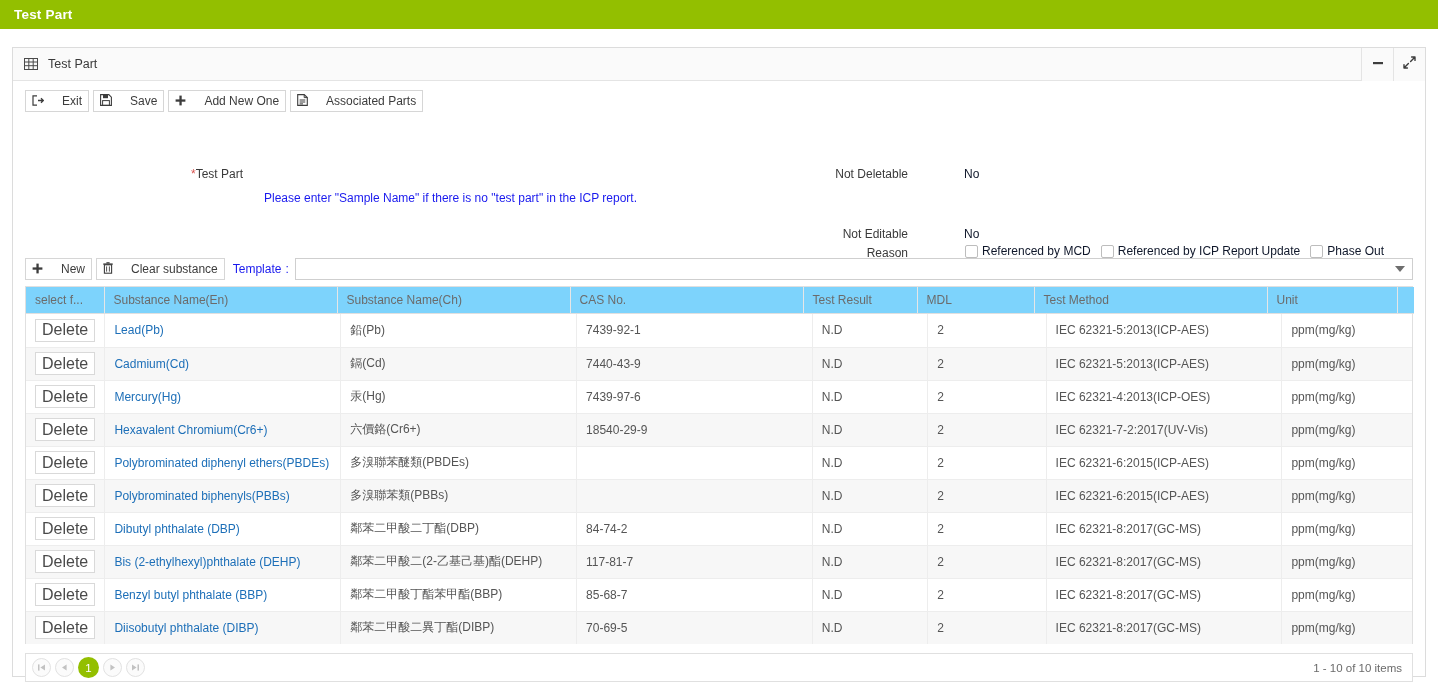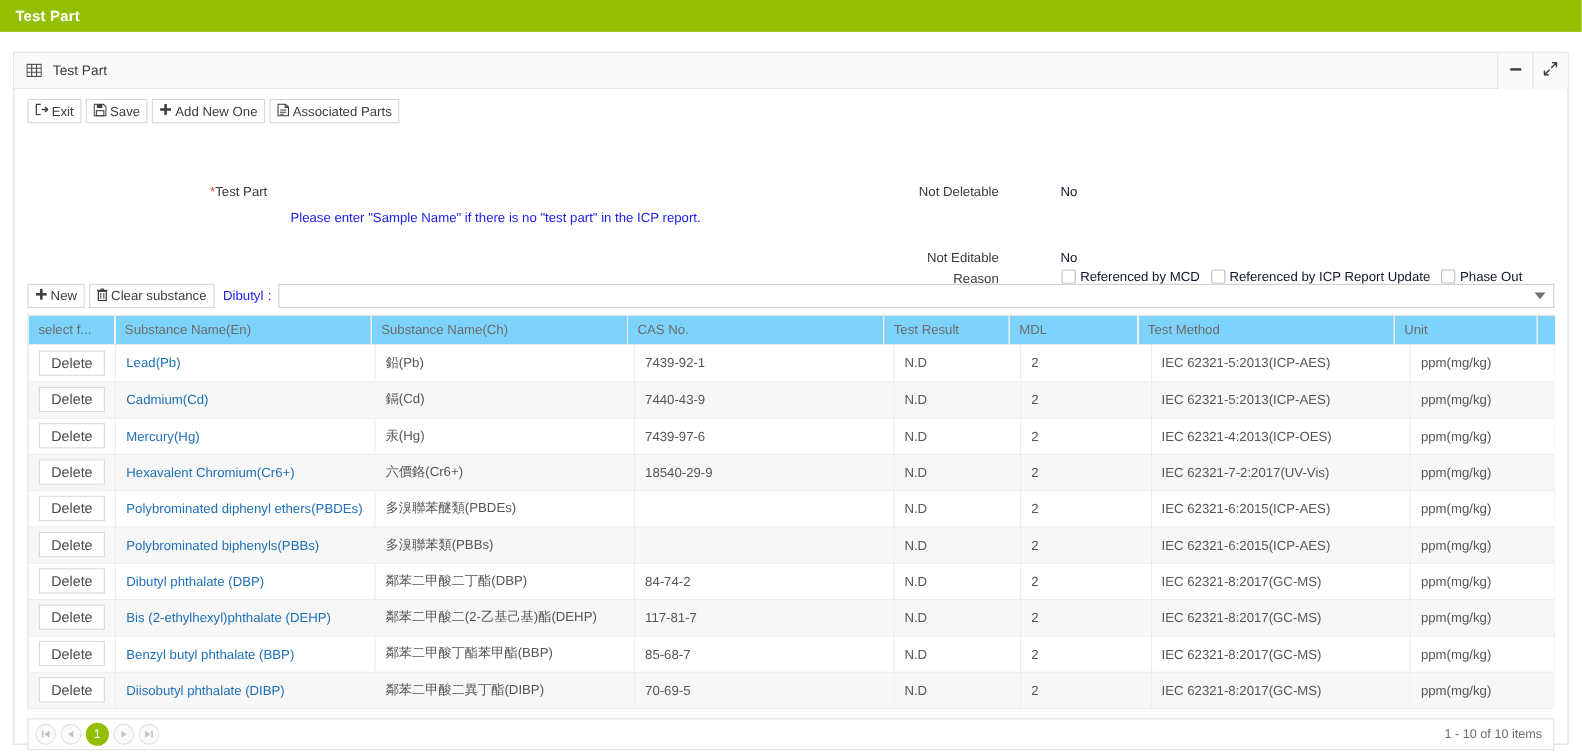--- a/index.html
+++ b/index.html
@@ -83,21 +83,21 @@
   .tb-btn {
     border: 1px solid #d6d6d6;
     background: #ffffff;
     color: #3c3c3c;
     font-size: 12px;
     font-family: inherit;
     height: 22px;
     padding: 0 6px;
     display: inline-flex;
     align-items: center;
-    gap: 3px;
+    gap: 18px;
     cursor: pointer;
     margin-right: 4px;
     line-height: 1;
     white-space: nowrap;
   }
   .tb-btn .ic { font-size: 11px; display: inline-block; }
 
   
   .form-area {
     position: relative;
@@ -241,21 +241,21 @@
     white-space: nowrap;
     overflow: hidden;
     text-overflow: ellipsis;
   }
   tr.alt td { background: #f7f7f7; }
   tr.norm td { background: #ffffff; }
   td.c-del { padding: 0 0 0 4px; }
   .del-btn {
     border: 1px solid #d9d9d9;
     background: #ffffff;
-    font-size: 13px;
+    font-size: 16px;
     font-family: inherit;
     color: #4a4a4a;
     height: 23px;
     width: 60px;
     cursor: pointer;
     line-height: 1;
   }
   a.sub-link {
     color: #1d6fb8;
     text-decoration: none;
@@ -449,21 +449,21 @@
           <rect x="1.4" y="2.8" width="7.2" height="8.4" fill="none" stroke="#3d3d3d" stroke-width="1.1"></rect>
           <rect x="0.3" y="1.4" width="9.4" height="1.4" fill="#3d3d3d"></rect>
           <rect x="3.4" y="0.2" width="3.2" height="1.3" fill="#3d3d3d"></rect>
           <line x1="3.6" y1="4.4" x2="3.6" y2="9.6" stroke="#3d3d3d" stroke-width="0.9"></line>
           <line x1="6.4" y1="4.4" x2="6.4" y2="9.6" stroke="#3d3d3d" stroke-width="0.9"></line>
         </svg>
       </span>
       <span>Clear substance</span>
     </button>
 
-    <span class="tmpl-label">Dibutyl</span>
+    <span class="tmpl-label">Template</span>
     <span class="tmpl-colon">:</span>
 
     <div class="ddl">
       <div class="ddl-value"></div>
       <span class="arrow"></span>
     </div>
   </div>
 
   <div class="grid-wrap">
     <table class="grid">

